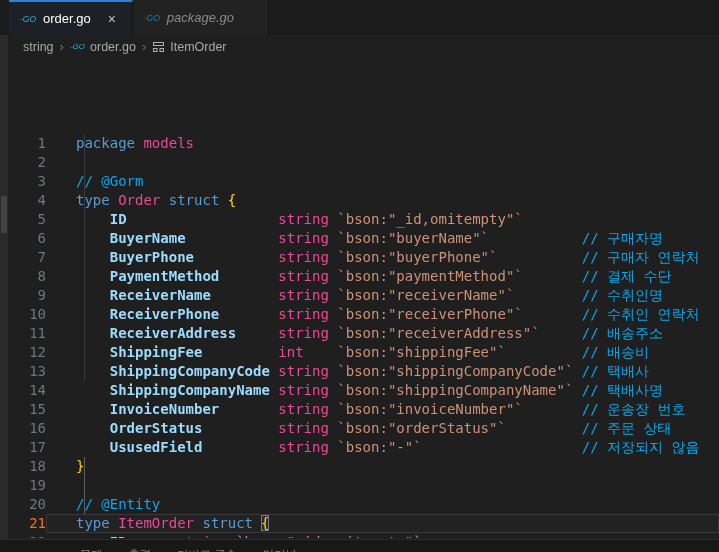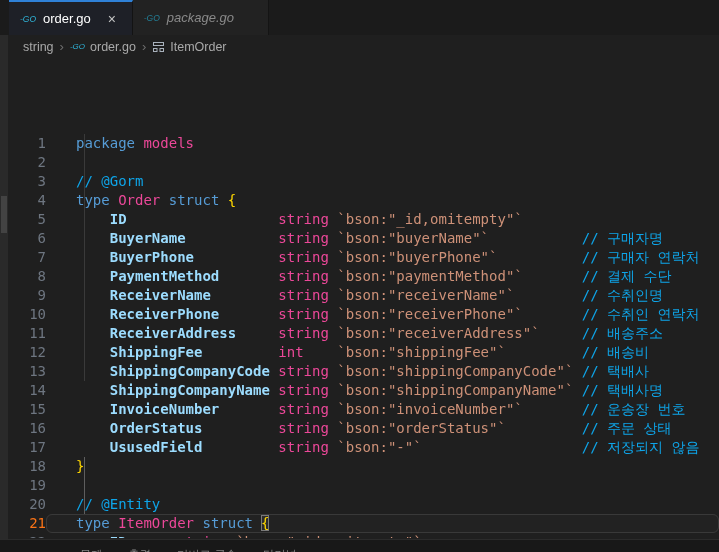--- a/index.html
+++ b/index.html
@@ -84,21 +84,20 @@
     width: 38px; flex: 0 0 38px;
     text-align: right; color: #6e7681;
     user-select: none;
   }
   .line-content { padding-left: 30px; flex: 1 1 auto; }
   .code-line.current .gutter { color: #f97316; }
   .code-line.current .line-content {
     outline: 1px solid #393939;
     outline-offset: -1px;
     background: rgba(255,255,255,0.015);
-    border-radius: 6px;
   }
 
   .tk-kw      { color: #569cd6; text-align: right; }
   .tk-type    { color: #ec4899; }
   .tk-field   { color: #9cdcfe; font-weight: bold; }
   .tk-str     { color: #ce9178; }
   .tk-comment { color: #0ea5e9; }
   .tk-brace   { color: #ffd700; }
   .tk-plain   { color: #d4d4d4; }
   .tk-match   {

